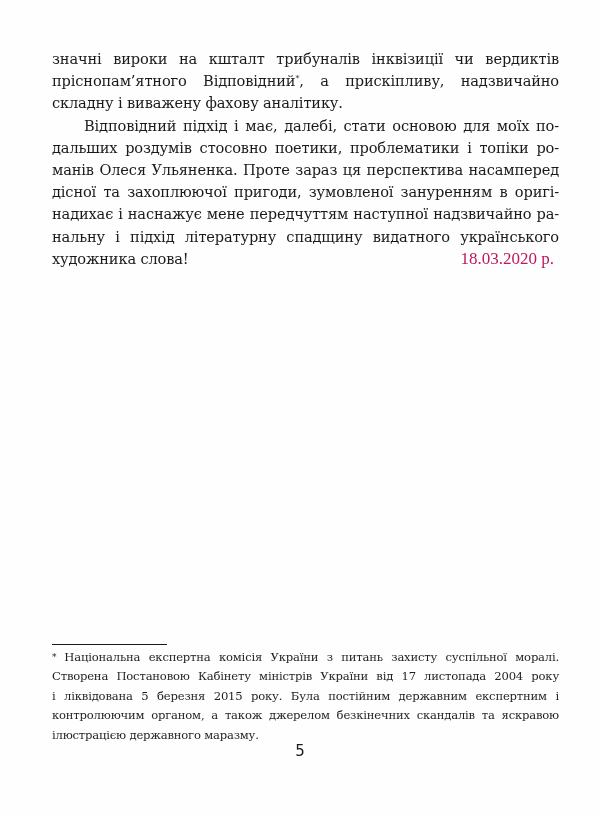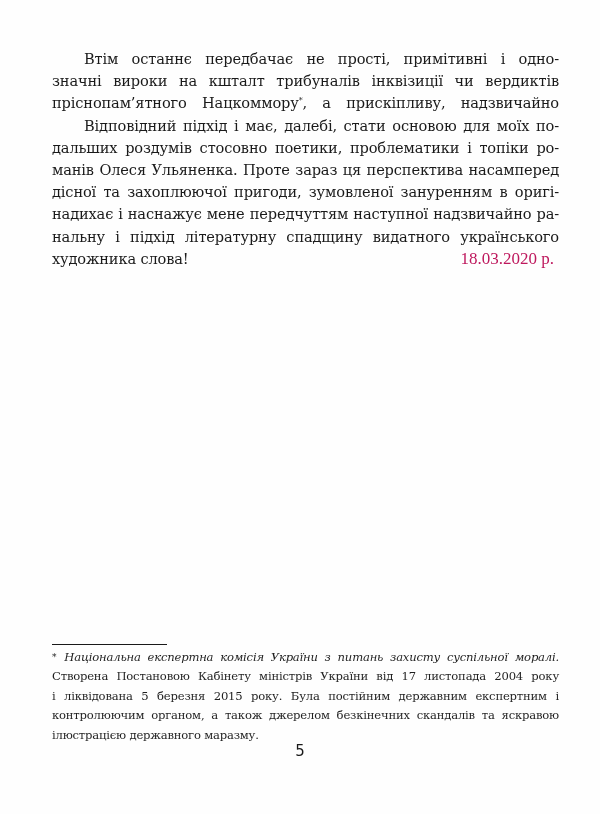--- a/index.html
+++ b/index.html
@@ -60,21 +60,21 @@
       position: absolute;
       left: 52px;
       top: 648px;
       width: 507px;
       font-family: "DejaVu Serif", serif;
       font-size: 11.6px;
       line-height: 19.4px;
       letter-spacing: -0.2px;
       color: #1f1f1f;
     }
-    .footnote .line.first { padding-left: 0; font-style: italic; }
+    .footnote .line.first { padding-left: 0; }
     .fn-mark {
       font-size: 9px;
       vertical-align: top;
       margin-right: 8px;
     }
     .sup {
       font-size: 8px;
       vertical-align: top;
       position: relative;
       top: -2px;
@@ -90,23 +90,23 @@
       color: #1a1a1a;
     }
   </style>
 </head>
 <body>
 
 <div class="page">
 
   <div class="main-text">
     <div>
-      <span class="line first">Втім останнє передбачає не прості, примітивні і одно-</span>
       <span class="line">значні вироки на кшталт трибуналів інквізиції чи вердиктів</span>
-      <span class="line"><span id="p1l3a">пріснопам’ятного Нацкоммору</span><span class="sup">*</span><span>, а прискіпливу, надзвичайно</span></span>
+      <span class="line"><span id="p1l3a">пріснопам’ятного Відповідний</span><span class="sup">*</span><span>, а прискіпливу, надзвичайно</span></span>
+      <span class="line last">складну і виважену фахову аналітику.</span>
     </div>
     <div>
       <span class="line first">Відповідний підхід і має, далебі, стати основою для моїх по-</span>
       <span class="line">дальших роздумів стосовно поетики, проблематики і топіки ро-</span>
       <span class="line">манів Олеся Ульяненка. Проте зараз ця перспектива насамперед</span>
       <span class="line">дісної та захоплюючої пригоди, зумовленої зануренням в оригі-</span>
       <span class="line">надихає і наснажує мене передчуттям наступної надзвичайно ра-</span>
       <span class="line">нальну і підхід літературну спадщину видатного українського</span>
       <span class="line last">художника слова!</span>
     </div>

